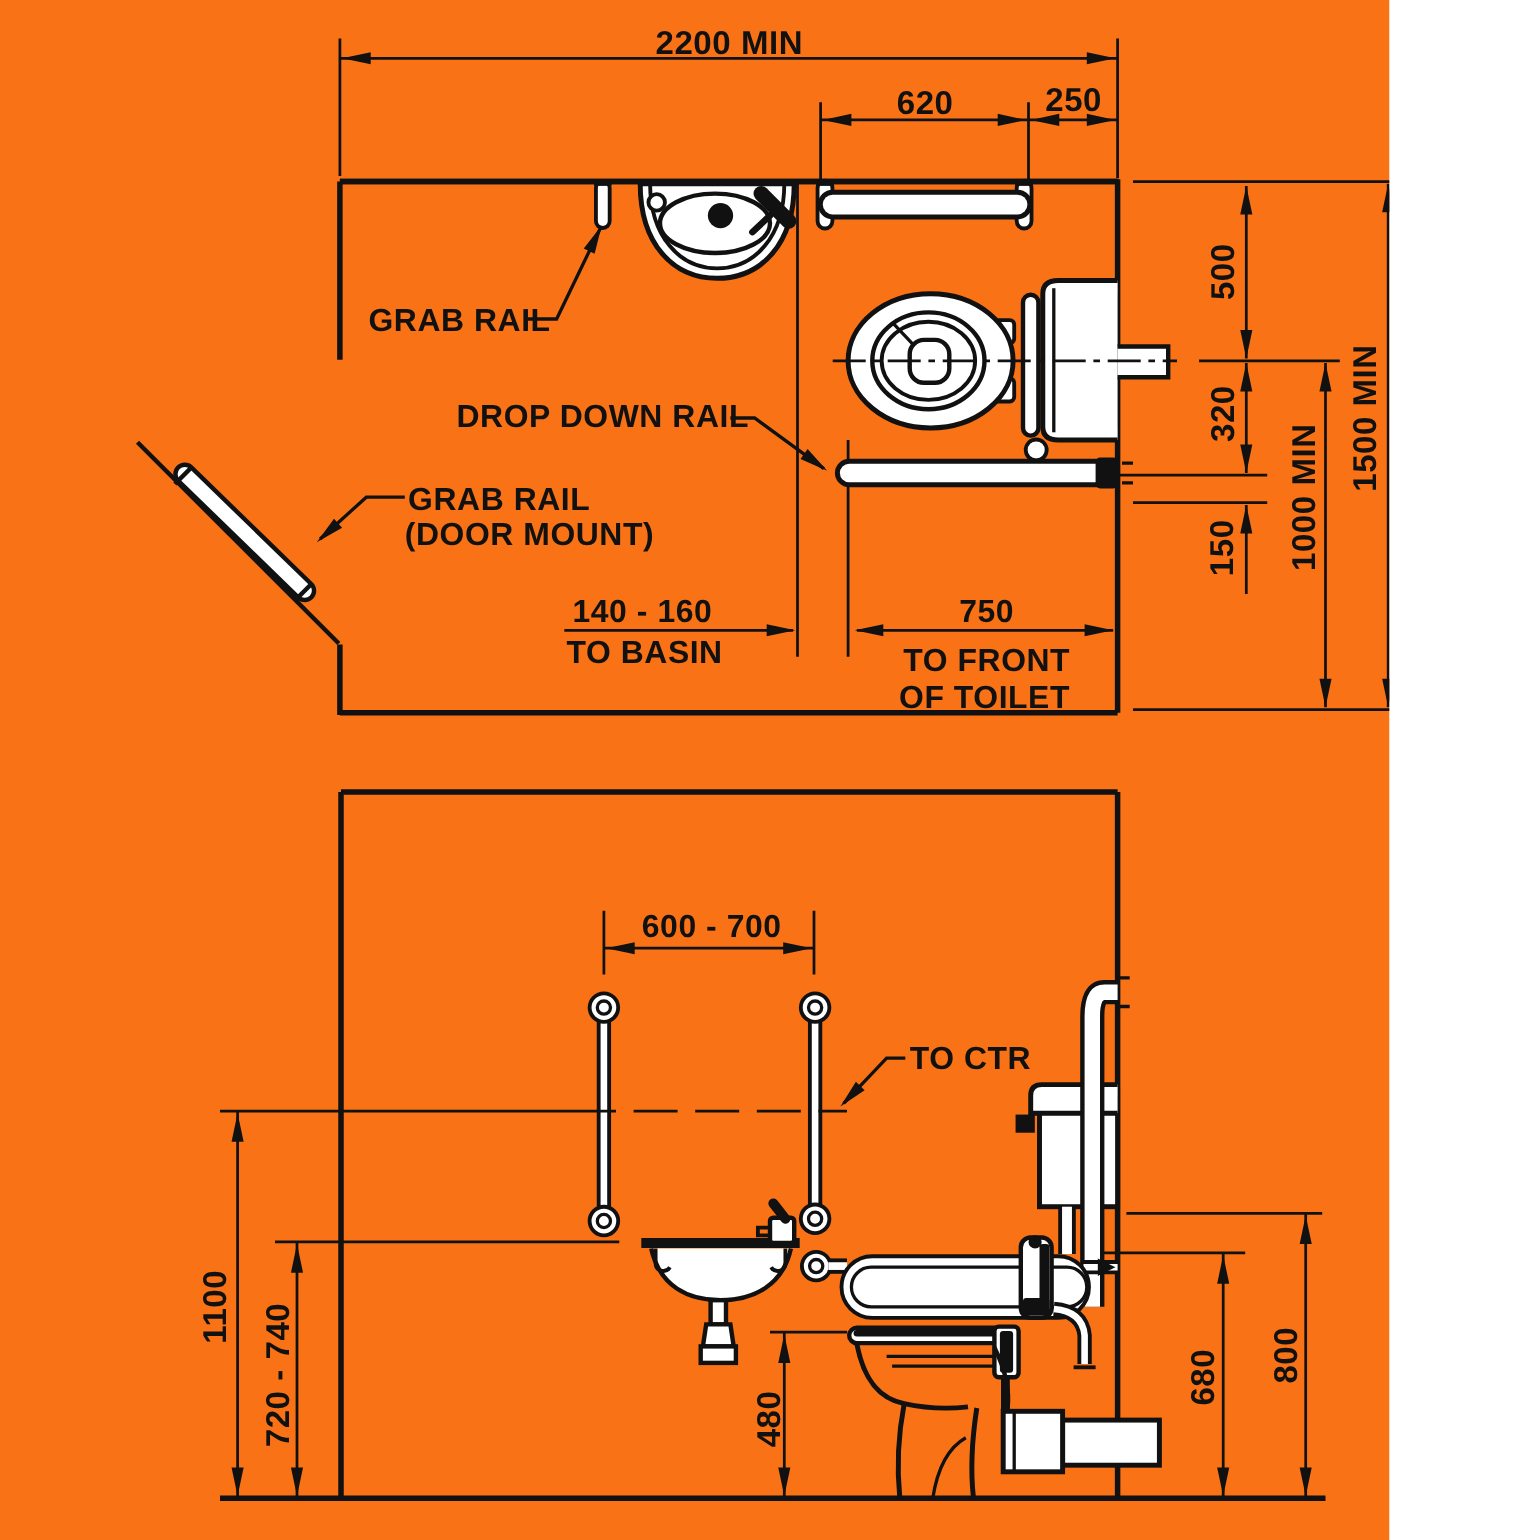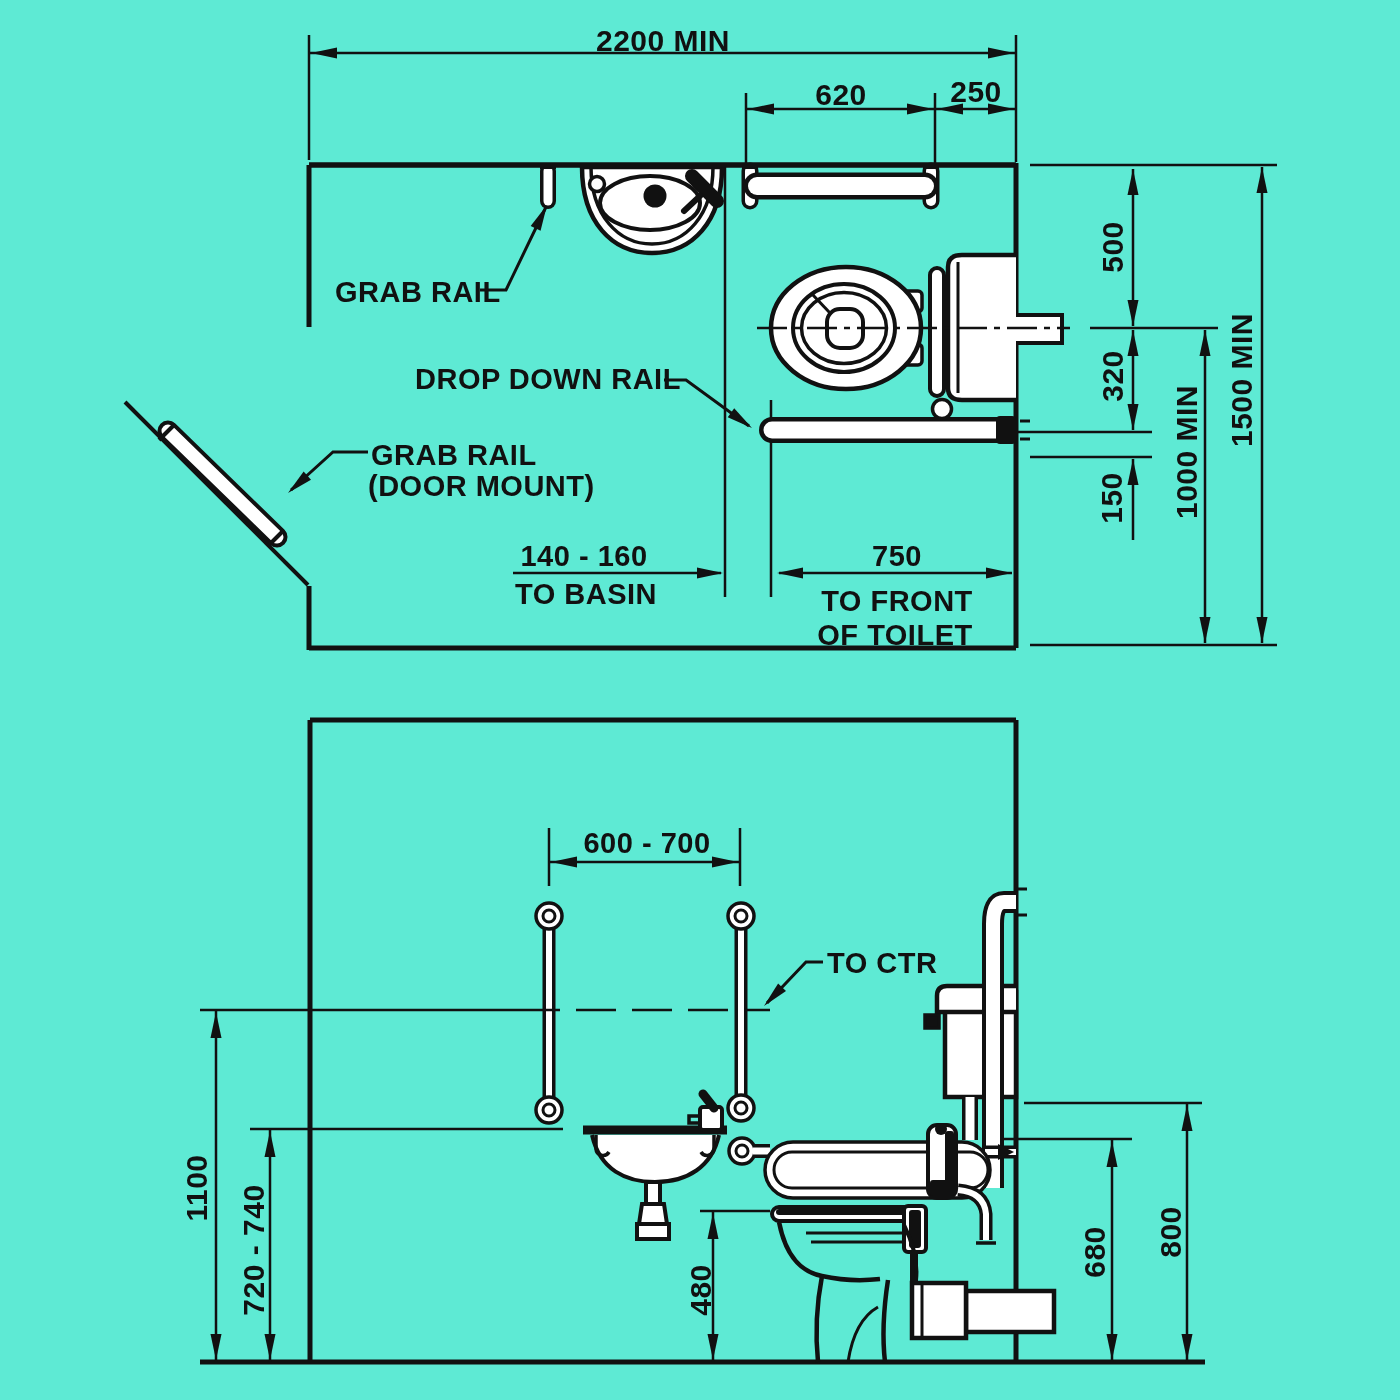--- a/index.html
+++ b/index.html
@@ -1,16 +1,16 @@
 <!DOCTYPE html>
 <html><head>
 <meta charset="utf-8">
 <style>
   html,body{margin:0;padding:0;background:#ffffff;}
-  #stage{position:relative;width:1400px;height:1400px;background:#5eead4;overflow:hidden;}
+  #stage{position:relative;width:1263px;height:1400px;background:#f97316;overflow:hidden;}
   svg{position:absolute;left:0;top:0;}
   text{font-family:"Liberation Sans", sans-serif;font-weight:700;fill:#111111;letter-spacing:0.5px;}
   .t30{font-size:30px;}
   .t29{font-size:29px;}
 </style>
 </head>
 <body>
 
 <div id="stage">
 <svg width="1400" height="1400" viewBox="0 0 1400 1400">

